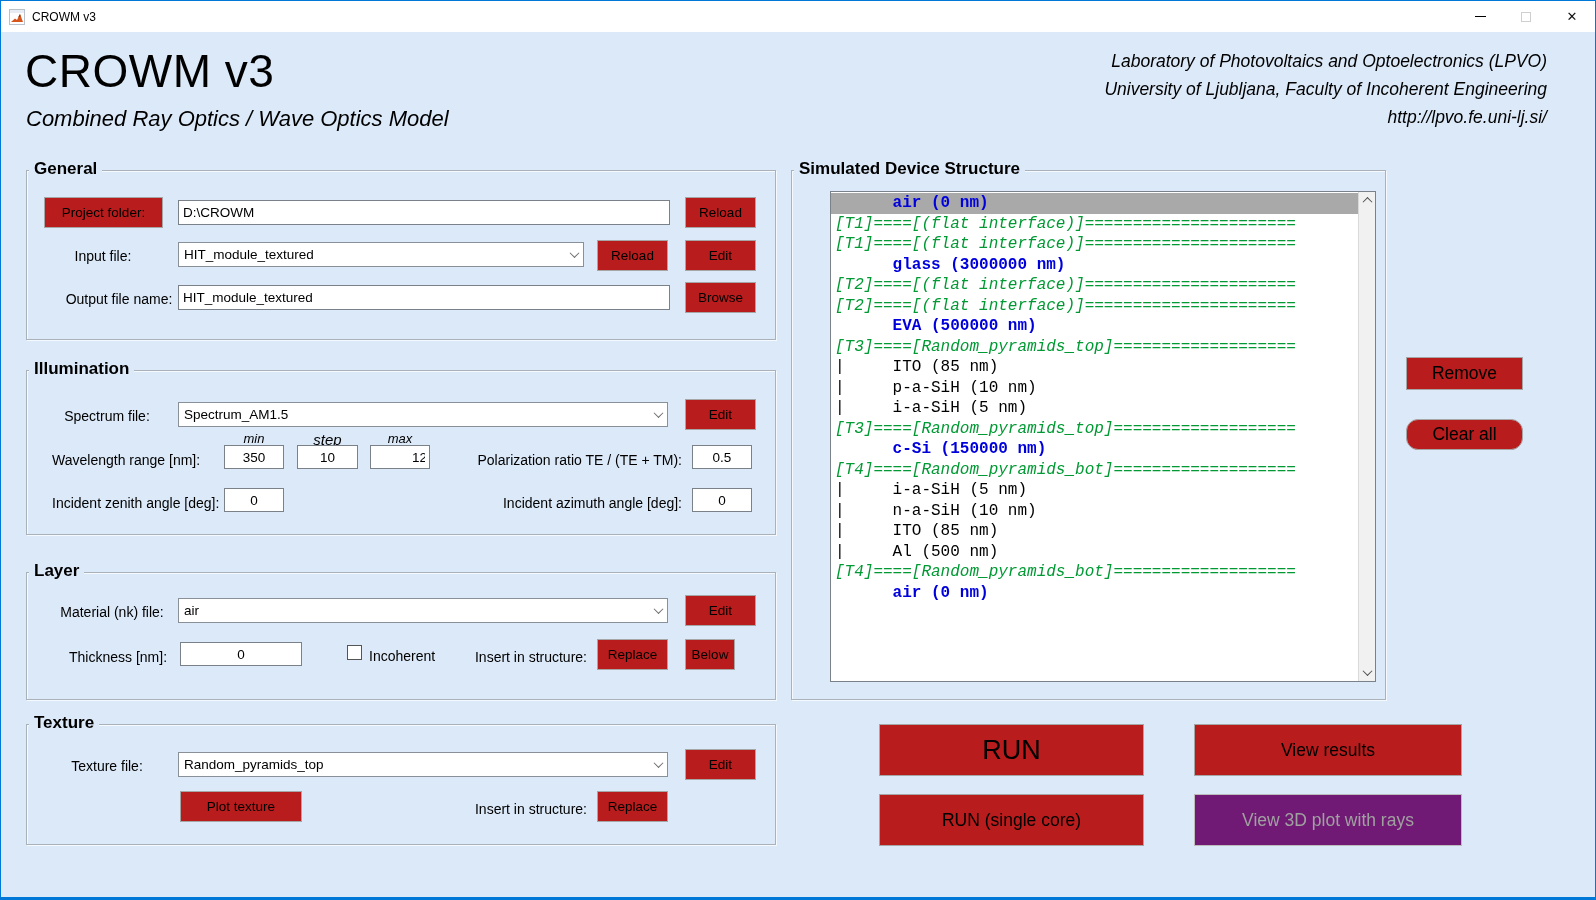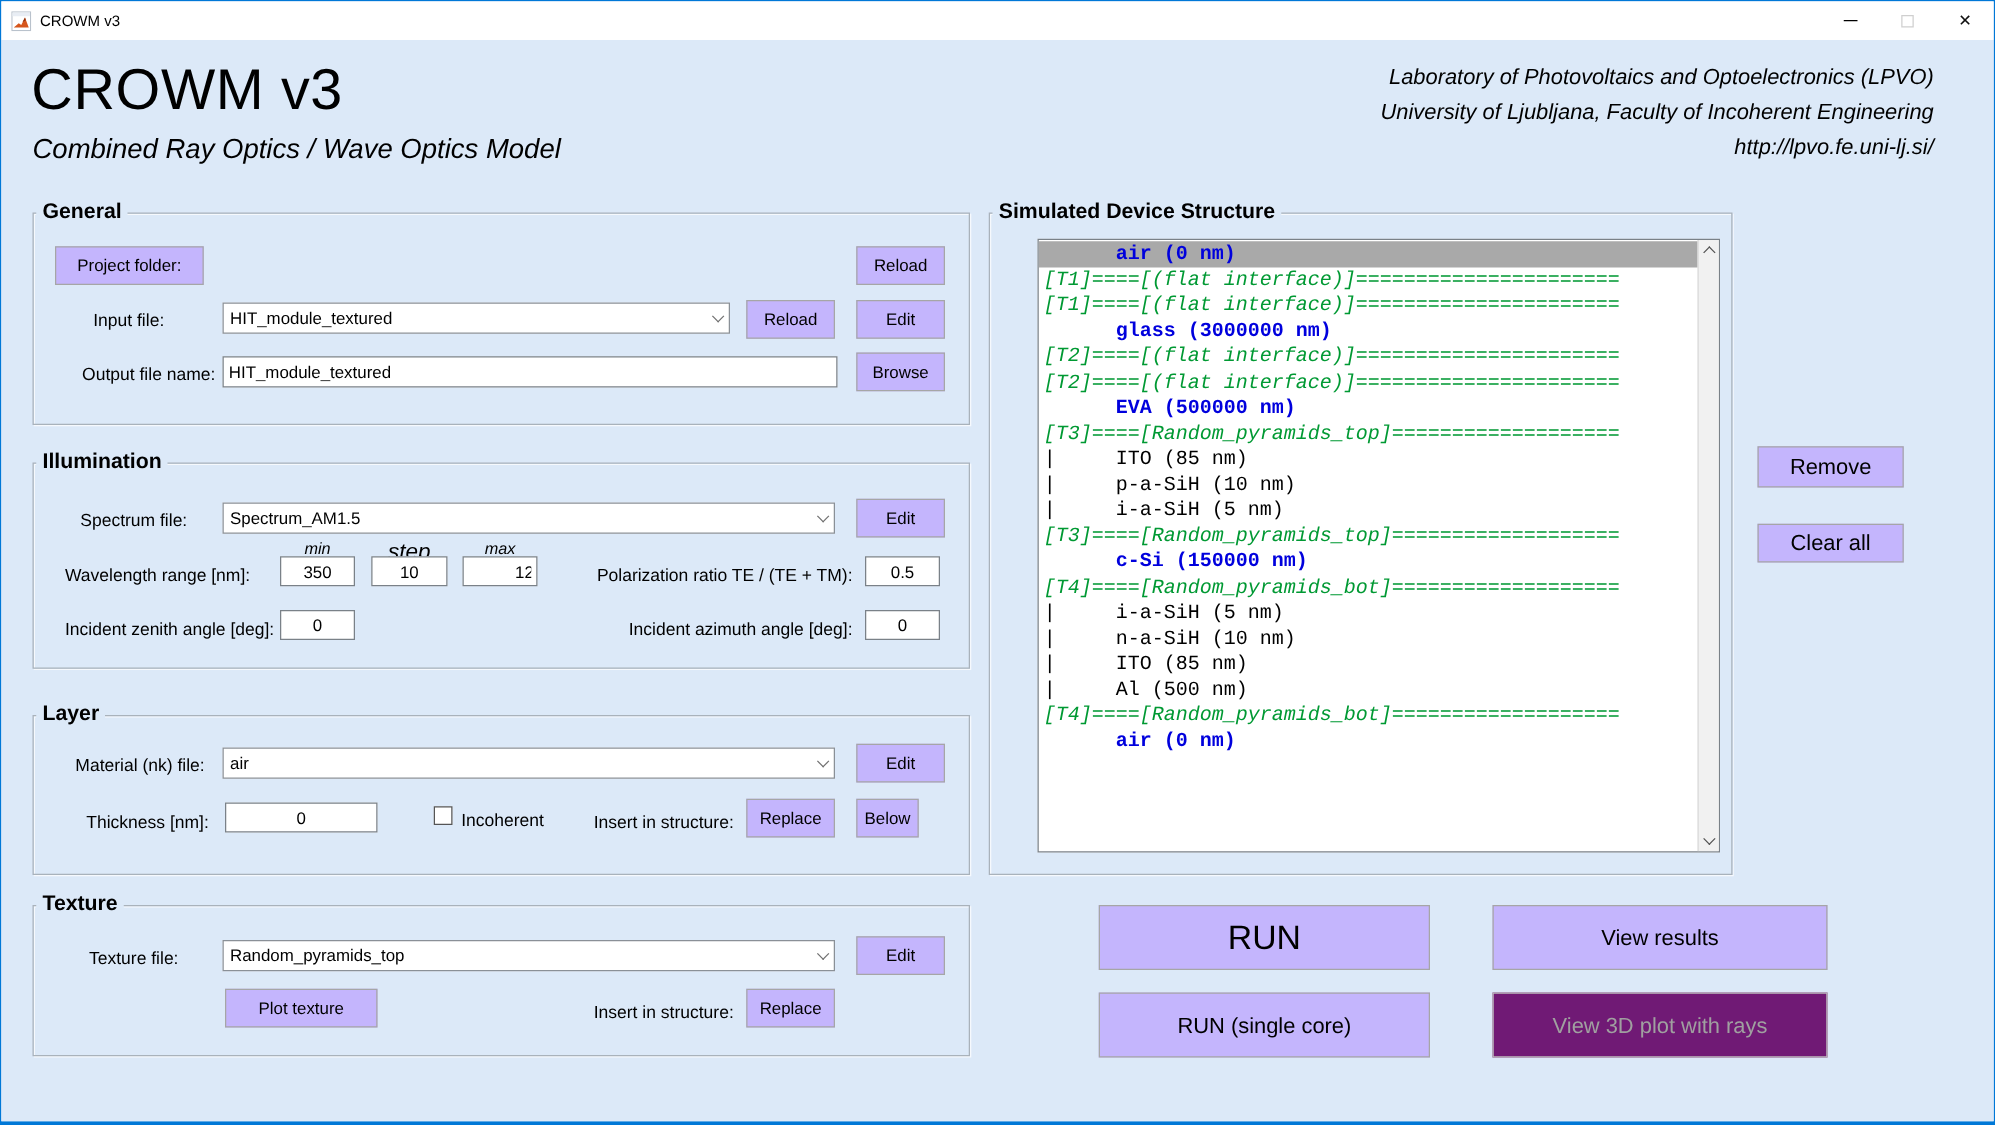--- a/index.html
+++ b/index.html
@@ -23,21 +23,21 @@
   
   .app-title { position:absolute; left:24px; top:12px; font-size:46px; color:#000; letter-spacing:0.5px; }
   .app-subtitle { position:absolute; left:25px; top:74px; font-size:22px; font-style:italic; color:#000; }
   .org { position:absolute; right:48px; top:15px; text-align:right; font-style:italic; font-size:17.5px; color:#000; line-height:28px; }
 
   
   .panel { position:absolute; border:1px solid #a9b2bb; box-shadow:inset 1px 1px 0 #f6f9fd, 1px 1px 0 #f6f9fd; }
   .panel-title { position:absolute; left:2px; top:-12px; background:#dce9f8; padding:0 5px; font-size:17px; font-weight:bold; color:#000; }
 
   
-  .btn { position:absolute; background:#c4b5fd; border:1px solid #a6a6a6; font-family:"Liberation Sans",sans-serif; font-size:13.5px; color:#000; display:flex; align-items:center; justify-content:center; cursor:default; }
+  .btn { position:absolute; background:#b91c1c; border:1px solid #a6a6a6; font-family:"Liberation Sans",sans-serif; font-size:13.5px; color:#000; display:flex; align-items:center; justify-content:center; cursor:default; }
   .btn.disabled { background:#701a75; color:#a0a0a0; border-color:#bcbcbc; }
   .lbl { position:absolute; font-size:14px; color:#000; }
   .lbl.center { text-align:center; }
   .lbl.right { text-align:right; }
   .lbl.italic { font-style:italic; }
   .tfield { position:absolute; background:#fff; border:1px solid #7a8188; font-family:"Liberation Sans",sans-serif; font-size:13.5px; color:#000; padding:0 4px; }
   .tfield.centered { text-align:center; }
   .combo { position:absolute; background:#fff; border:1px solid #8a9097; display:flex; align-items:center; }
   .combo-text { font-size:13.5px; color:#000; padding-left:5px; flex:1; white-space:nowrap; overflow:hidden; }
   .combo-arrow { width:18px; height:100%; display:flex; align-items:center; justify-content:center; }
@@ -92,20 +92,21 @@
     <div class="app-subtitle">Combined Ray Optics / Wave Optics Model</div>
     <div class="org">
       <div>Laboratory of Photovoltaics and Optoelectronics (LPVO)</div>
       <div>University of Ljubljana, Faculty of Incoherent Engineering</div>
       <div>http://lpvo.fe.uni-lj.si/</div>
     </div>
 
     <div class="panel" style="left:25px; top:138px; width:750px; height:170px;">
       <span class="panel-title">General</span>
       <button class="btn" style="left:17px; top:26px; width:119px; height:31px;">Project folder:</button>
+      <input class="tfield" style="left: 151px; top: 29px; width: 492px; height: 25px;" value="D:\CROWM">
       <button class="btn" style="left:658px; top:26px; width:71px; height:31px;">Reload</button>
 
       <span class="lbl center" style="left:16px; top:77px; width:120px;">Input file:</span>
       <div class="combo" style="left:151px; top:71px; width:406px; height:25px;">
         <span class="combo-text">HIT_module_textured</span>
         <span class="combo-arrow">
             <span class="chev-down"></span>
           </span>
       </div>
       <button class="btn" style="left:570px; top:69px; width:71px; height:31px;">Reload</button>
@@ -121,21 +122,21 @@
       <span class="lbl center" style="left:20px; top:37px; width:120px;">Spectrum file:</span>
       <div class="combo" style="left:151px; top:31px; width:490px; height:25px;">
         <span class="combo-text">Spectrum_AM1.5</span>
         <span class="combo-arrow">
             <span class="chev-down"></span>
           </span>
       </div>
       <button class="btn" style="left:658px; top:28px; width:71px; height:31px;">Edit</button>
 
       <span class="lbl center italic" style="left:197px; top:60px; width:60px; font-size:13px;">min</span>
-      <span class="lbl center italic" style="left:270px; top:60px; width:61px; font-size:18px;">step</span>
+      <span class="lbl center italic" style="left:270px; top:60px; width:61px; font-size:15px;">step</span>
       <span class="lbl center italic" style="left:343px; top:60px; width:60px; font-size:13px;">max</span>
 
       <span class="lbl" style="left:25px; top:81px;">Wavelength range [nm]:</span>
       <input class="tfield centered" style="left: 197px; top: 74px; width: 60px; height: 24px;" value="350">
       <input class="tfield centered" style="left: 270px; top: 74px; width: 61px; height: 24px;" value="10">
       <input class="tfield centered" style="left: 343px; top: 74px; width: 60px; height: 24px; padding-left: 41px;" value="1200">
       <span class="lbl right" style="left:405px; top:81px; width:250px;">Polarization ratio TE / (TE + TM):</span>
       <input class="tfield centered" style="left: 665px; top: 74px; width: 60px; height: 24px;" value="0.5">
 
       <span class="lbl" style="left:25px; top:124px;">Incident zenith angle [deg]:</span>
@@ -210,21 +211,21 @@
               <span class="chev-up-s"></span>
             </div>
           <div class="vs-arrow" style="bottom:0;">
               <span class="chev-down-s"></span>
             </div>
         </div>
       </div>
     </div>
 
     <button class="btn big-btn" style="left:1405px; top:325px; width:117px; height:33px;">Remove</button>
-    <button class="btn big-btn" style="left:1405px; top:387px; width:117px; height:31px;">Clear all</button>
+    <button class="btn big-btn" style="left:1405px; top:387px; width:117px; height:31px;border-radius:12px;">Clear all</button>
 
     <button class="btn run-btn" style="left:878px; top:692px; width:265px; height:52px;">RUN</button>
     <button class="btn big-btn" style="left:1193px; top:692px; width:268px; height:52px;">View results</button>
     <button class="btn big-btn" style="left:878px; top:762px; width:265px; height:52px;">RUN (single core)</button>
     <button class="btn big-btn disabled" style="left:1193px; top:762px; width:268px; height:52px;">View 3D plot with rays</button>
 
   </div>
 </div>
 
 </body></html>

